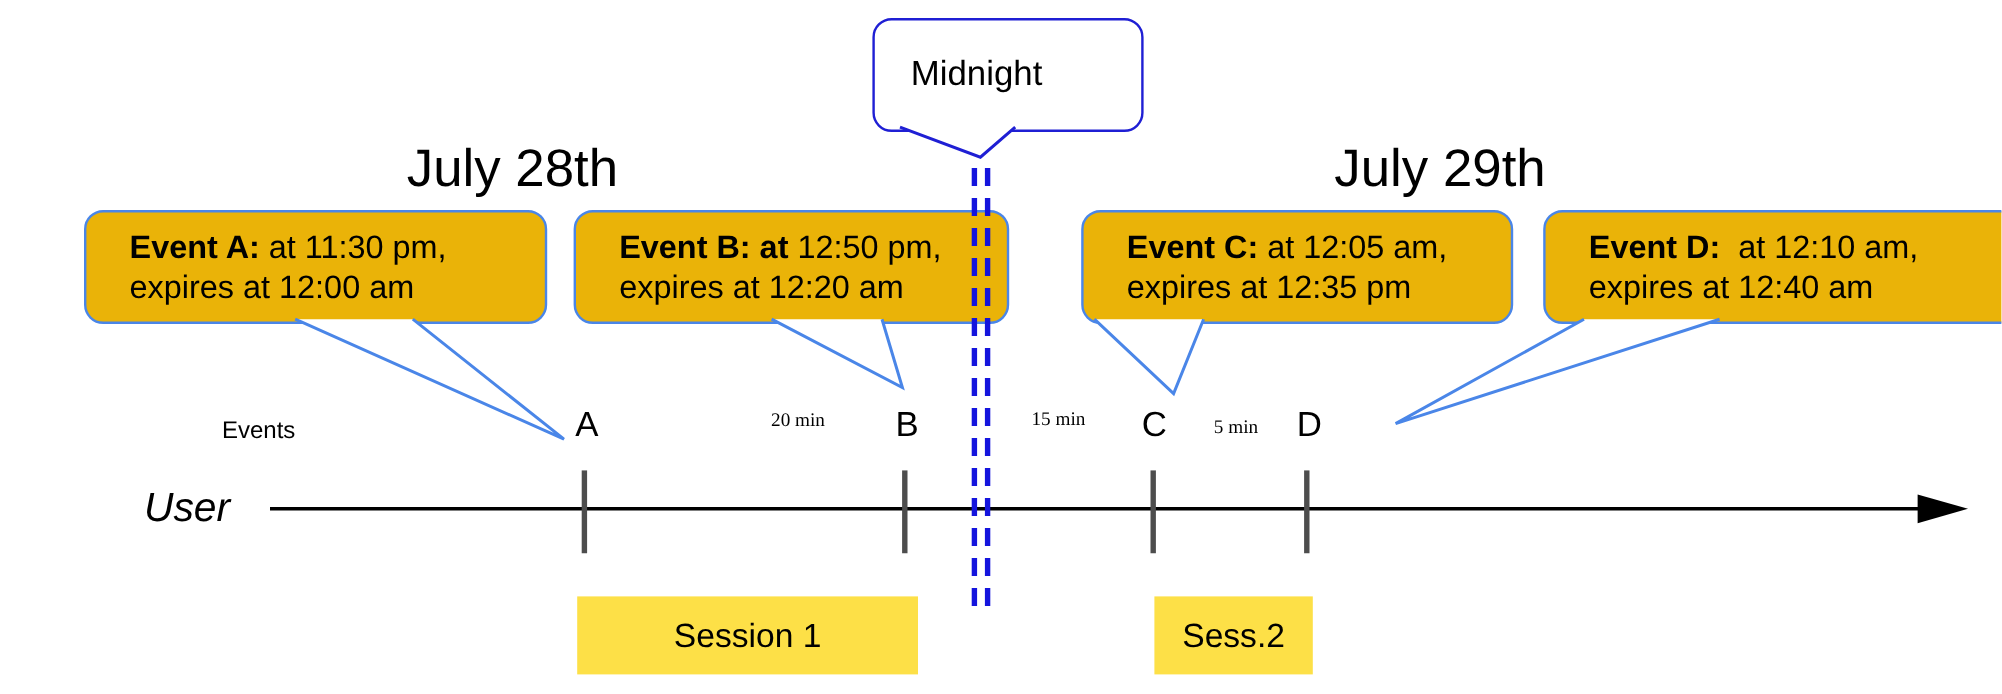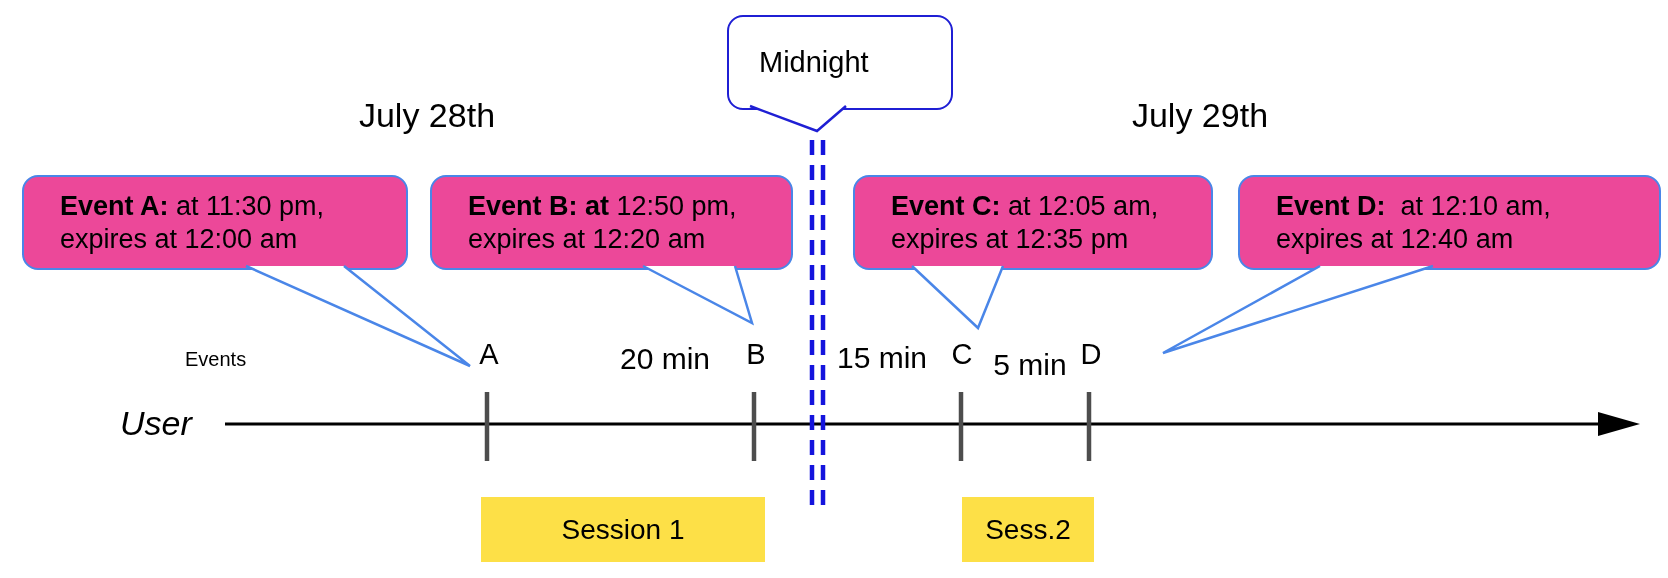--- a/index.html
+++ b/index.html
@@ -1,34 +1,34 @@
 <!DOCTYPE html>
 <html><head>
 <meta charset="utf-8">
 <style>
   html,body{margin:0;padding:0;background:#fff;}
   .canvas{
     position:relative;width:1668px;height:578px;background:#ffffff;overflow:hidden;
     font-family:"Liberation Sans", sans-serif;color:#000;
   }
   .abs{position:absolute;}
-  .date-label{font-size:34px;transform:translateX(-50%);white-space:nowrap;}
+  .date-label{font-size:44px;transform:translateX(-50%);white-space:nowrap;margin-top:20px;}
   .callout{
     position:absolute;top:175px;height:95px;border:2.5px solid #4a86e8;border-radius:16px;
-    background:#ec4899;box-sizing:border-box;font-size:27px;line-height:33px;padding:13px 0 0 36px;
+    background:#eab308;box-sizing:border-box;font-size:27px;line-height:33px;padding:13px 0 0 36px;margin-left:48px;
   }
   .callout .t{white-space:pre-wrap;}
   .callout b{font-weight:bold;}
   .midnight{
     position:absolute;left:727px;top:15px;width:226px;height:95px;
     border:2.5px solid #1f1fd4;border-radius:16px;background:#fff;box-sizing:border-box;
     font-size:29px;display:flex;align-items:center;padding-left:30px;
   }
   .tick-label{font-size:29px;transform:translateX(-50%);white-space:nowrap;}
-  .min-label{font-size:30px;transform:translateX(-50%);white-space:nowrap;}
+  .min-label{font-size:16px;transform:translateX(-50%);white-space:nowrap;font-family:Liberation Serif, serif;}
   .events-label{font-size:20px;}
   .user-label{font-size:34px;}
   .session{
     position:absolute;top:497px;height:65px;background:#fde047;
     display:flex;align-items:center;justify-content:center;font-size:28px;
   }
   svg.overlay{position:absolute;left:0;top:0;pointer-events:none;}
 </style>
 </head>
 <body>

